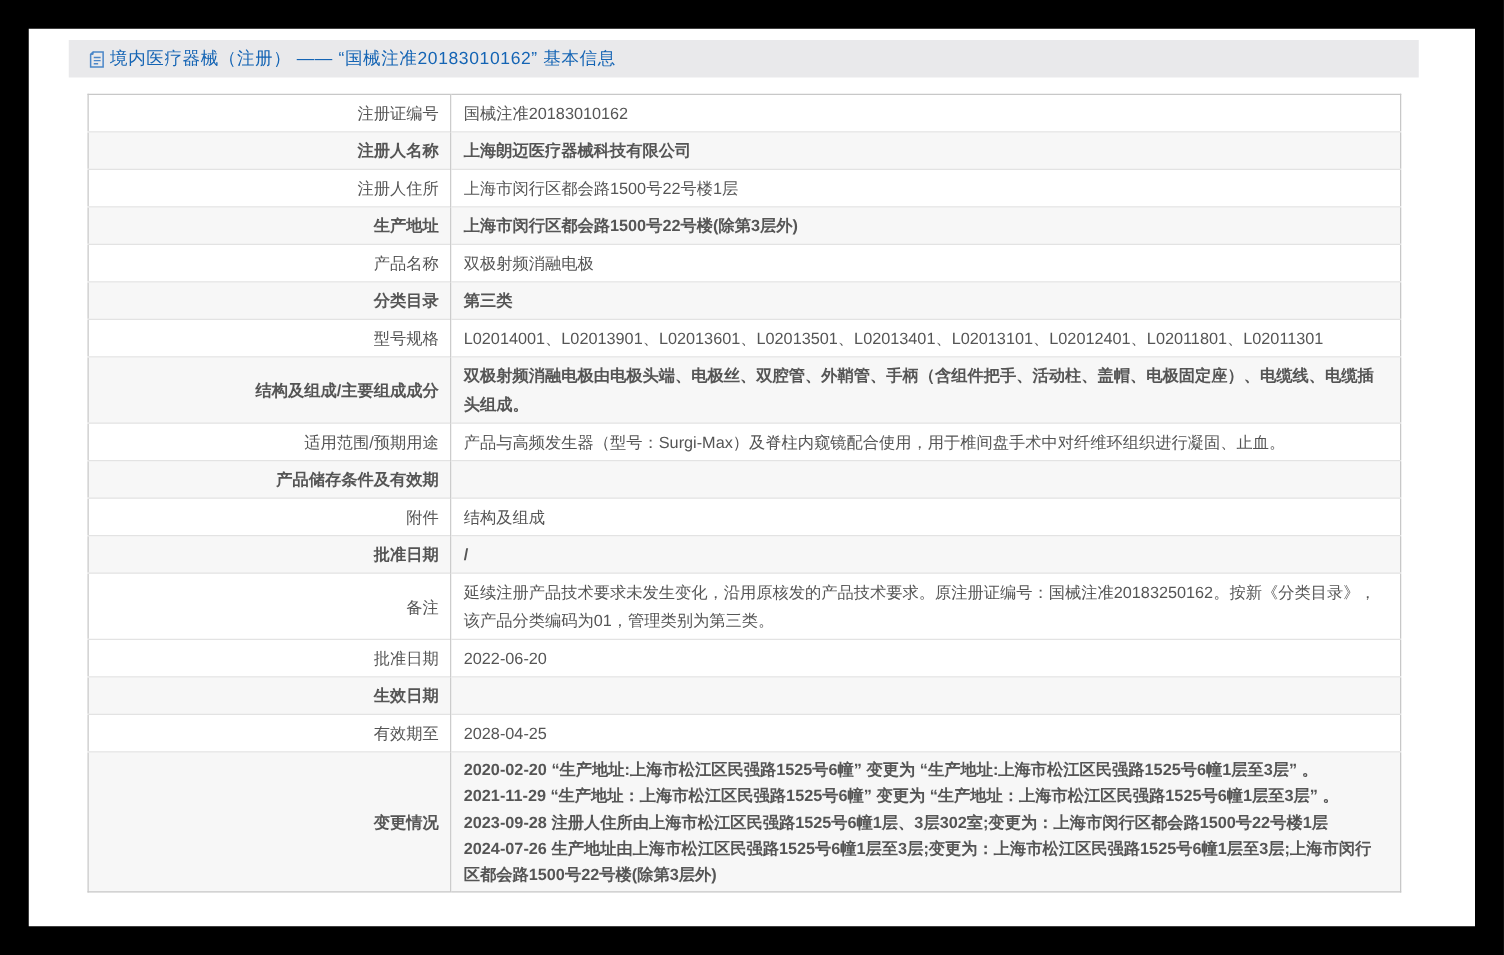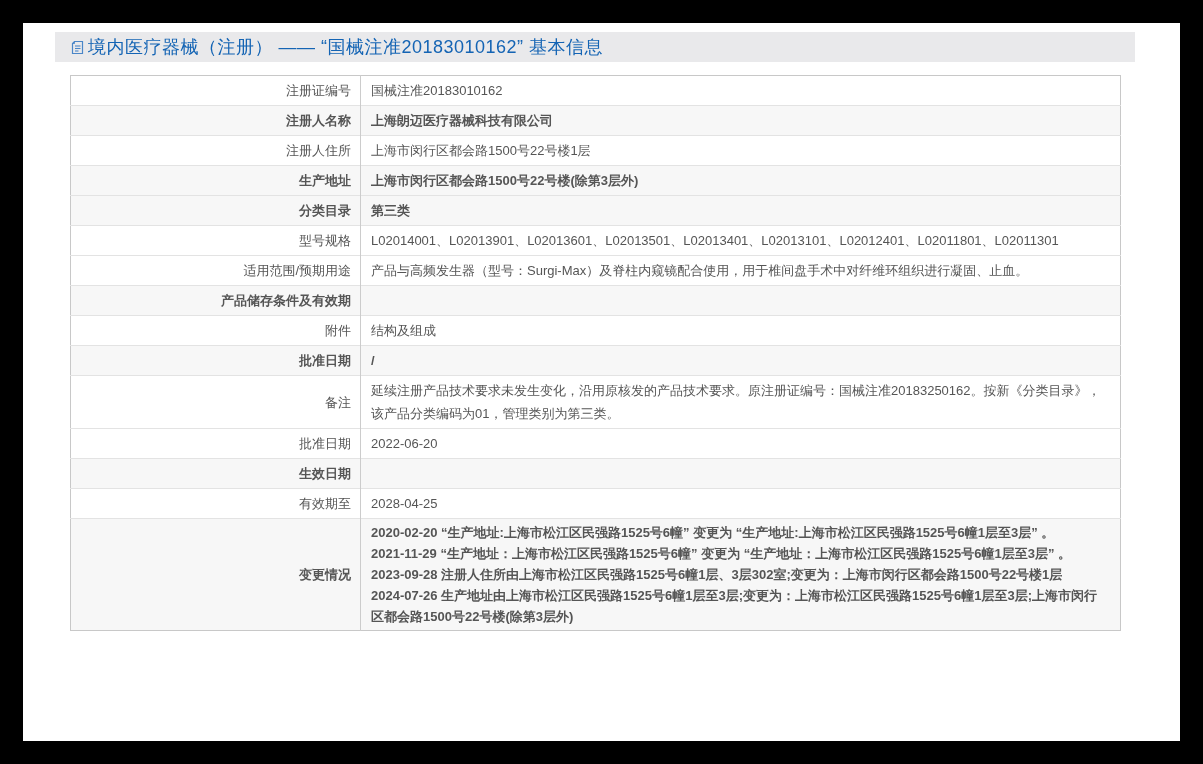--- a/index.html
+++ b/index.html
@@ -25,21 +25,21 @@
     align-items: center;
   }
   .doc-icon {
     margin-left: 16px;
     margin-right: 4px;
     display: inline-flex;
     align-items: center;
   }
   .page-title {
     color: #1464b4;
-    font-size: 18px;
+    font-size: 14px;
     letter-spacing: 0.5px;
   }
   table.info-table {
     position: absolute;
     left: 47px; top: 52px;
     width: 1051px;
     border-collapse: collapse;
     table-layout: fixed;
     border: 1px solid #c8c8c8;
   }
@@ -95,27 +95,35 @@
           <td class="value" data-name="row-value-registrant-name">上海朗迈医疗器械科技有限公司</td>
         </tr>
         <tr data-name="table-row-registrant-address">
           <td class="label" data-name="row-label-registrant-address">注册人住所</td>
           <td class="value" data-name="row-value-registrant-address">上海市闵行区都会路1500号22号楼1层</td>
         </tr>
         <tr data-name="table-row-production-address" class="alt">
           <td class="label" data-name="row-label-production-address">生产地址</td>
           <td class="value" data-name="row-value-production-address">上海市闵行区都会路1500号22号楼(除第3层外)</td>
         </tr>
+        <tr data-name="table-row-product-name">
+          <td class="label" data-name="row-label-product-name">产品名称</td>
+          <td class="value" data-name="row-value-product-name">双极射频消融电极</td>
+        </tr>
         <tr data-name="table-row-management-category" class="alt">
           <td class="label" data-name="row-label-management-category">分类目录</td>
           <td class="value" data-name="row-value-management-category">第三类</td>
         </tr>
         <tr data-name="table-row-model-specifications">
           <td class="label" data-name="row-label-model-specifications">型号规格</td>
           <td class="value" data-name="row-value-model-specifications">L02014001、L02013901、L02013601、L02013501、L02013401、L02013101、L02012401、L02011801、L02011301</td>
+        </tr>
+        <tr data-name="table-row-structure-composition" class="alt">
+          <td class="label" data-name="row-label-structure-composition">结构及组成/主要组成成分</td>
+          <td class="value" data-name="row-value-structure-composition">双极射频消融电极由电极头端、电极丝、双腔管、外鞘管、手柄（含组件把手、活动柱、盖帽、电极固定座）、电缆线、电缆插头组成。</td>
         </tr>
         <tr data-name="table-row-intended-use">
           <td class="label" data-name="row-label-intended-use">适用范围/预期用途</td>
           <td class="value" data-name="row-value-intended-use">产品与高频发生器（型号：Surgi-Max）及脊柱内窥镜配合使用，用于椎间盘手术中对纤维环组织进行凝固、止血。</td>
         </tr>
         <tr data-name="table-row-storage-conditions-validity" class="alt">
           <td class="label" data-name="row-label-storage-conditions-validity">产品储存条件及有效期</td>
           <td class="value" data-name="row-value-storage-conditions-validity"></td>
         </tr>
         <tr data-name="table-row-attachments">

